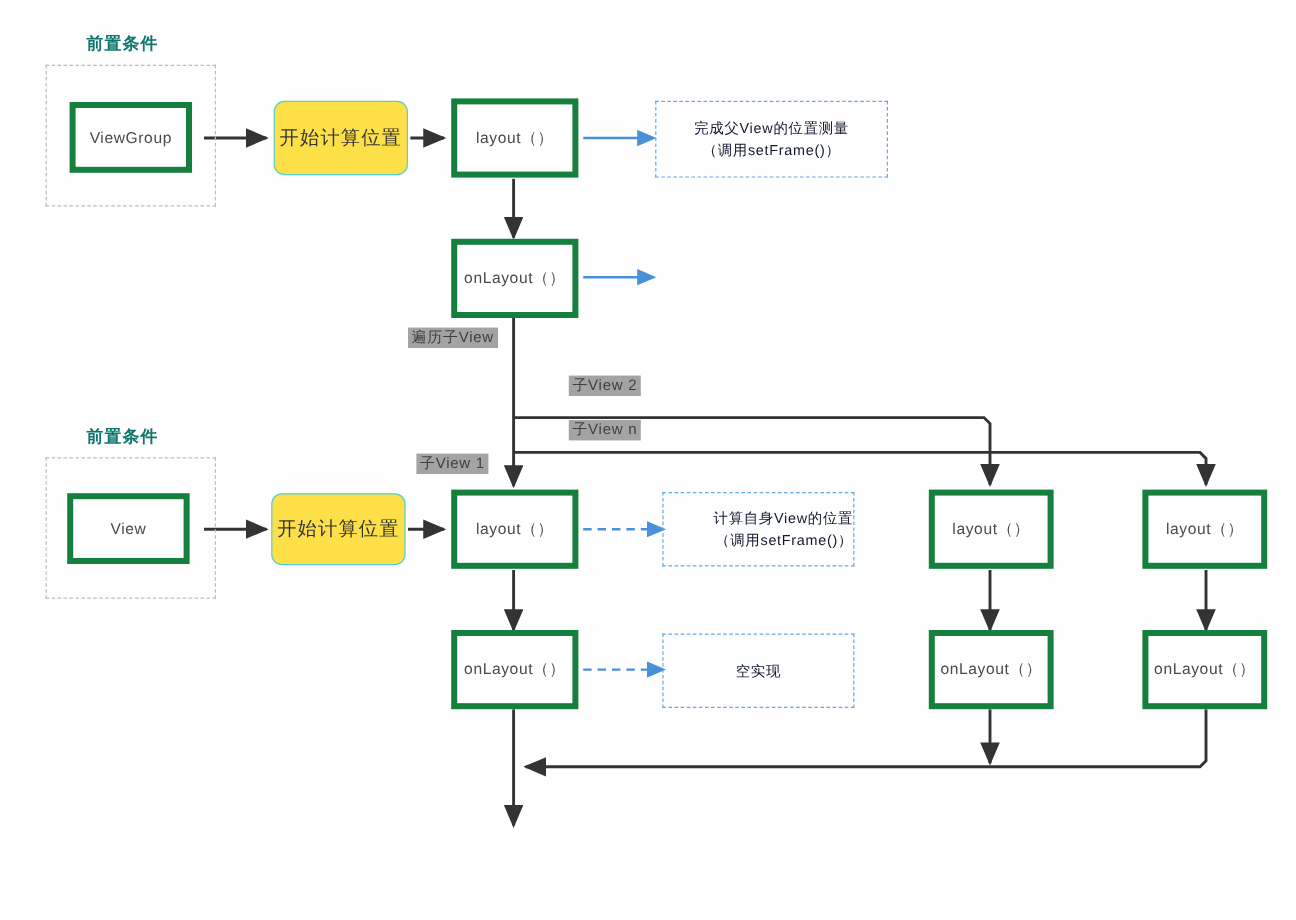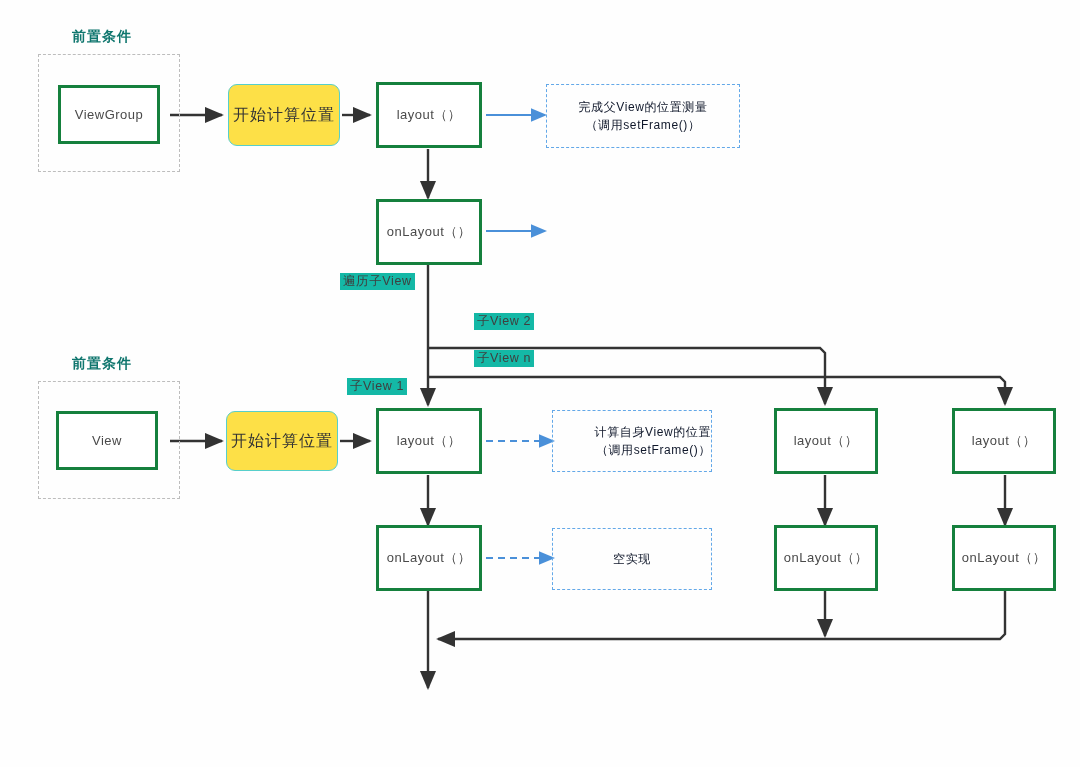--- a/index.html
+++ b/index.html
@@ -2,34 +2,34 @@
 <html><head>
 <meta charset="utf-8">
 <style>
   html,body{margin:0;padding:0;background:#ffffff;}
   body{font-family:"Liberation Sans","DejaVu Sans",sans-serif;}
   #canvas{position:relative;width:1080px;height:767px;background:#fefefe;overflow:hidden;}
   #edges{position:absolute;left:0;top:0;width:1080px;height:767px;}
 
   .node{position:absolute;box-sizing:border-box;display:flex;align-items:center;
         justify-content:center;text-align:center;}
-  .plain-box{background:#ffffff;border:3px solid #15803d;color:#4a4a4a;
+  .plain-box{background:#ffffff;border:5px solid #15803d;color:#4a4a4a;
              font-size:13px;letter-spacing:.5px;}
   .cyan-box{background:#fde047;border:1px solid #57cfcb;border-radius:9px;
             color:#343434;font-size:16px;letter-spacing:1px;}
   .pre-group{position:absolute;box-sizing:border-box;border:1.5px dashed #bdbdbd;
              background:transparent;}
   .pre-label{position:absolute;color:#0f766e;font-size:14px;font-weight:bold;
              letter-spacing:1px;}
   .note-box{position:absolute;box-sizing:border-box;border:1.5px dashed #63a8e8;
             background:transparent;color:#0f172a;font-size:12px;line-height:1.5;
             display:flex;align-items:center;justify-content:center;text-align:center;
             letter-spacing:.6px;}
   .edge-label{position:absolute;color:#3f3f3f;font-size:12.5px;letter-spacing:.6px;
-              background:#14b8a6;padding:0 3px;white-space:nowrap;}
+              background:#a3a3a3;padding:0 3px;white-space:nowrap;}
   .note-line{white-space:nowrap;display:block;}
 </style>
 </head>
 <body>
 
 <div id="canvas">
 
   <svg id="edges" viewBox="0 0 1080 767" xmlns="http://www.w3.org/2000/svg">
     <defs>
       <marker id="ah" markerWidth="9" markerHeight="9" refX="7.2" refY="3.4" orient="auto" markerUnits="strokeWidth">

